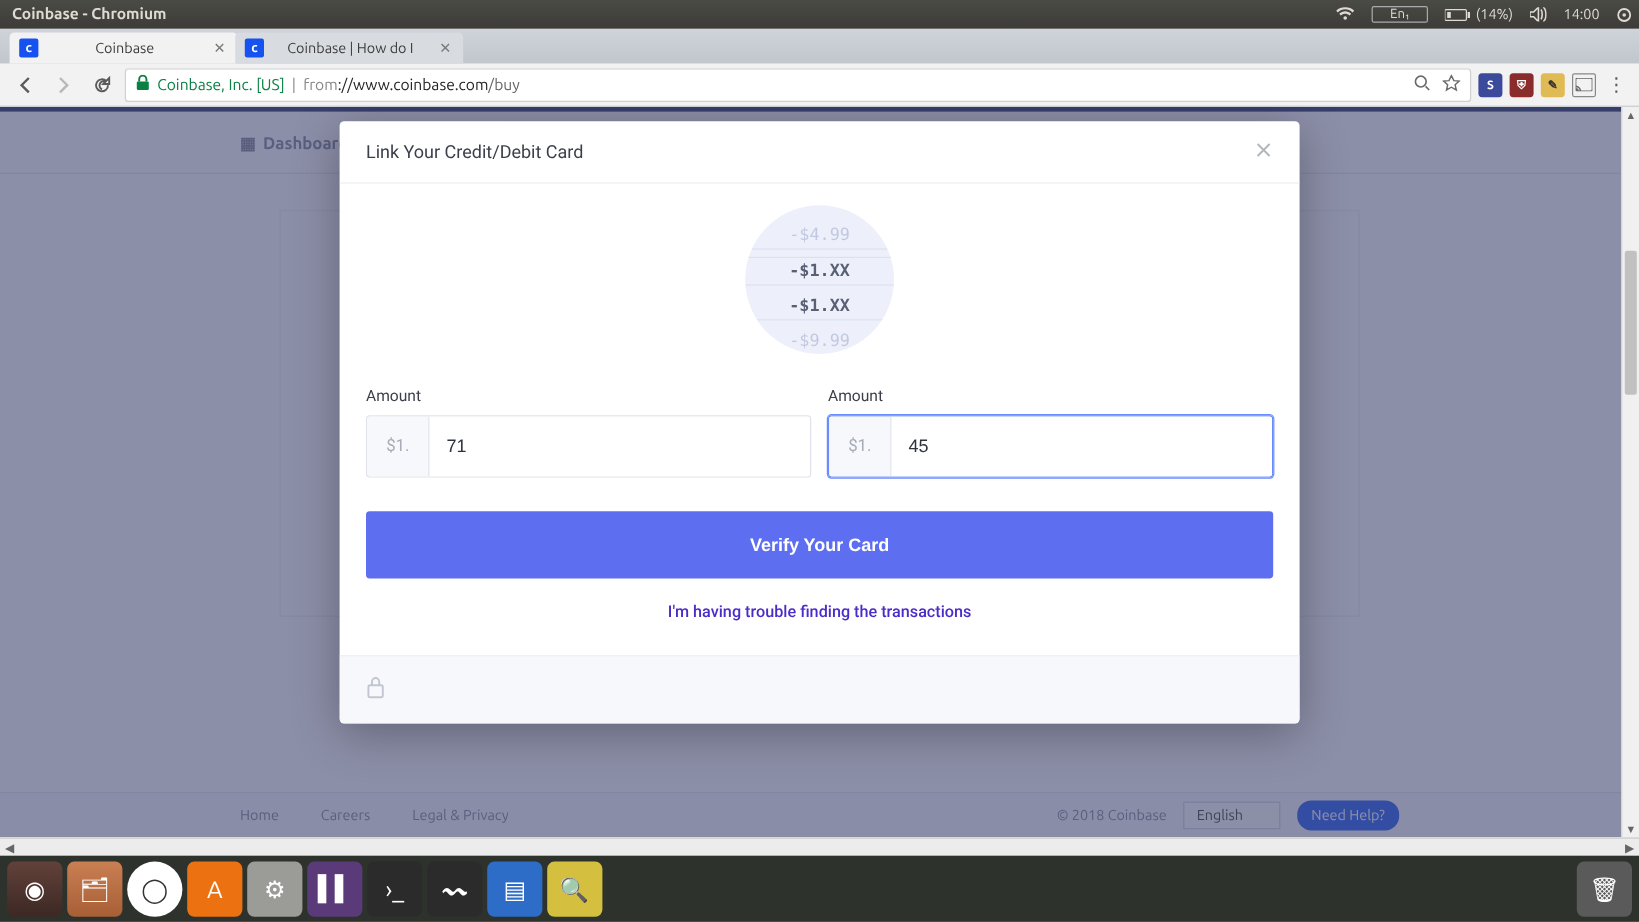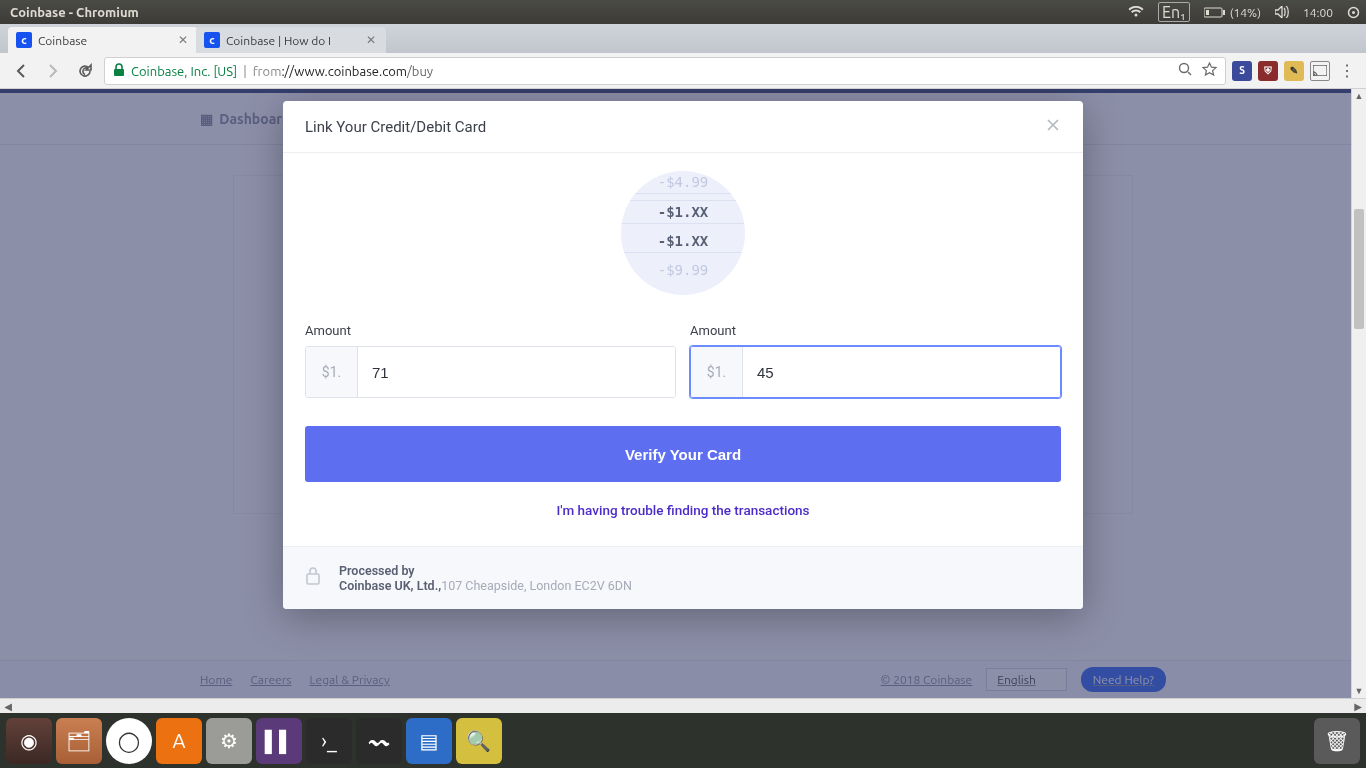--- a/index.html
+++ b/index.html
@@ -13,21 +13,21 @@
 .panel-icon { display: flex; align-items: center; gap: 4px; }
 
 
 .chrome { background: #dee1e6; height: 689px; display: flex; flex-direction: column; }
 
 
 .tabstrip { height: 29px; background: linear-gradient(#cfd3da, #c1c5cc); display: flex; align-items: flex-end; padding-left: 8px; }
 .tab { height: 26px; width: 190px; background: #f2f2f2; border-radius: 4px 4px 0 0; display: flex; align-items: center; padding: 0 8px; font-size: 12px; color: #3c3c3c; gap: 6px; margin-right: -2px; position: relative; }
 .tab.inactive { background: #d8dbe0; }
 .tab .favicon { width: 16px; height: 16px; background: #1652f0; border-radius: 2px; color: #fff; font-size: 11px; display: flex; align-items: center; justify-content: center; font-weight: bold; }
-.tab .tab-title { flex: 1; white-space: nowrap; overflow: hidden; text-overflow: ellipsis; }
+.tab .tab-title { flex: 1; white-space: nowrap; overflow: hidden; text-overflow: ellipsis; text-align: center; }
 .tab .tab-close { width: 14px; height: 14px; color: #7a7a7a; cursor: pointer; display:flex; align-items:center; justify-content:center; }
 
 
 .toolbar { height: 36px; background: #f2f2f2; display: flex; align-items: center; padding: 0 8px; gap: 6px; border-bottom: 1px solid #d0d0d0; }
 .nav-btn { width: 26px; height: 26px; display: flex; align-items: center; justify-content: center; color: #5a5a5a; cursor: pointer; border-radius:50%; }
 .nav-btn.disabled { color: #b8b8b8; }
 .omnibox { flex: 1; height: 28px; background: #fff; border: 1px solid #d0d0d0; border-radius: 3px; display: flex; align-items: center; padding: 0 8px; font-size: 13px; gap: 6px; }
 .lock-icon { color: #0b8043; }
 .url-identity { color: #0b8043; text-align: right; }
 .url-sep { color: #888; }
@@ -41,35 +41,35 @@
 .menu-dots { width:22px; display:flex; align-items:center; justify-content:center; color:#5a5a5a; cursor:pointer; }
 
 
 .viewport { flex: 1; position: relative; background: #fff; overflow: hidden; }
 .page-bg { position:absolute; inset:0; }
 .page-top-strip { height: 4px; background: #1f2a63; }
 .page-header { height: 52px; border-bottom: 1px solid #e6e6ea; display:flex; align-items:center; padding:0 80px 0 200px; }
 .page-nav-item { color:#7b8093; font-size:14px; font-weight:600; display:flex; align-items:center; gap:6px; }
 .page-body { padding: 30px 0 0 0; }
 .page-card { width: 900px; margin: 0 auto; background:#fff; border:1px solid #eceef4; padding: 40px 90px; }
-.page-footer { position:absolute; bottom:0; left:0; right:0; height:38px; background:#f9fafc; border-top:1px solid #e6e6ea; display:flex; align-items:center; padding:0 200px; font-size:12px; color:#7b8093; gap:18px;text-decoration:underline; }
+.page-footer { position:absolute; bottom:0; left:0; right:0; height:38px; background:#f9fafc; border-top:1px solid #e6e6ea; display:flex; align-items:center; padding:0 200px; font-size:12px; color:#7b8093; gap:35px; }
 .page-footer .right { margin-left:auto; display:flex; gap:14px; align-items:center; }
 .lang-select { border:1px solid #d0d3dc; padding:4px 30px 4px 10px; background:#fff; color:#333; }
 .need-help { background:#1652f0; color:#fff; padding:6px 12px; border-radius:12px; font-size:12px; }
 
 
 .overlay { position:absolute; inset:0; background: rgba(70,75,115,0.62); display:flex; align-items:flex-start; justify-content:center; }
 
 
 .modal { margin-top: 12px; width: 800px; background:#fff; border-radius:4px; box-shadow: 0 8px 40px rgba(0,0,0,0.3); overflow:hidden; font-family: -apple-system, "Segoe UI", Roboto, sans-serif; }
 .modal-header { height: 52px; display:flex; align-items:center; padding:0 22px; border-bottom:1px solid #eceef2; }
 .modal-title { font-size:15px; color:#3b3f4a; }
 .modal-close { margin-left:auto; color:#b2b6c0; cursor:pointer; }
 .modal-body { padding: 18px 22px 22px; }
-.statement-circle { width:124px; height:124px; border-radius:50%; background:#edf0fb; margin:0 auto 28px; display:flex; flex-direction:column; justify-content:flex-start; gap:6px; overflow:hidden; position:relative; }
+.statement-circle { width:124px; height:124px; border-radius:50%; background:#edf0fb; margin:0 auto 28px; display:flex; flex-direction:column; justify-content:flex-end; gap:6px; overflow:hidden; position:relative; }
 .statement-line { font-family: ui-monospace, Menlo, Consolas, monospace; font-size:14px; text-align:center; padding:3px 0; }
 .statement-line.faded { color:#c2c8e0; }
 .statement-line.bold { color:#5a6074; font-weight:600; border-top:1px solid #dce1f1; border-bottom:1px solid #dce1f1; }
 .statement-line.bold + .statement-line.bold { border-top:none; }
 .statement-line:first-child{border-bottom:1px solid #dce1f1;}
 .instr-main { font-size:14.5px; color:#2f333d; margin-bottom:10px; }
 .instr-sub { font-size:13.5px; color:#a6abb7; margin-bottom:28px; }
 .amount-row { display:flex; gap:14px; margin-bottom:28px; }
 .amount-col { flex:1; }
 .amount-label { font-size:13px; color:#3b3f4a; margin-bottom:8px; display:block; }
@@ -117,21 +117,21 @@
 
 <div class="panel">
   <div class="panel-title">Coinbase - Chromium</div>
   <div class="panel-right">
     <span class="panel-icon">
         <svg width="16" height="12" viewBox="0 0 16 12">
           <path d="M8 10.5a1.5 1.5 0 100-3 1.5 1.5 0 000 3zM3 5.5c2.8-2.8 7.2-2.8 10 0l-1.4 1.4c-2-2-5.2-2-7.2 0L3 5.5zM.5 3C4.6-1.1 11.4-1.1 15.5 3l-1.4 1.4C10.8.9 5.2.9 1.9 4.4L.5 3z"></path>
         </svg>
       </span>
     <span class="panel-icon">
-        <span style="border:1px solid #aaa;padding:0 3px;border-radius:2px;font-size:16px">En₁</span>
+        <span style="border:1px solid #aaa;padding:0 14px;border-radius:2px;font-size:11px">En₁</span>
       </span>
     <span class="panel-icon">
       <svg width="22" height="11" viewBox="0 0 22 11">
           <rect x="0" y="1" width="18" height="9" rx="1" fill="none" stroke="#dfdbd2"></rect>
           <rect x="19" y="3" width="2" height="5" fill="#dfdbd2"></rect>
           <rect x="2" y="3" width="3" height="5" fill="#dfdbd2"></rect>
         </svg>
       <span>(14%)</span>
     </span>
     <span class="panel-icon">
@@ -274,24 +274,20 @@
             </div>
           </div>
           <button class="verify-btn">Verify Your Card</button>
           <a href="#" class="trouble-link">I'm having trouble finding the transactions</a>
         </div>
         <div class="modal-footer">
           <span class="lock-out"><svg width="16" height="20" viewBox="0 0 16 20">
                 <rect x="2" y="8" width="12" height="10" rx="1.5" fill="none" stroke="currentColor" stroke-width="1.6"></rect>
                 <path d="M5 8V5a3 3 0 016 0v3" fill="none" stroke="currentColor" stroke-width="1.6"></path>
               </svg></span>
-          <div class="processed">
-            <span class="t1">Processed by</span>
-            <span class="t2">Coinbase UK, Ltd.,</span><span class="t3">107 Cheapside, London EC2V 6DN</span>
-          </div>
         </div>
       </div>
     </div>
 
     <div class="vscroll">
       <div class="arrow up">▲</div>
       <div class="thumb"></div>
       <div class="arrow dn">▼</div>
     </div>
   </div>

